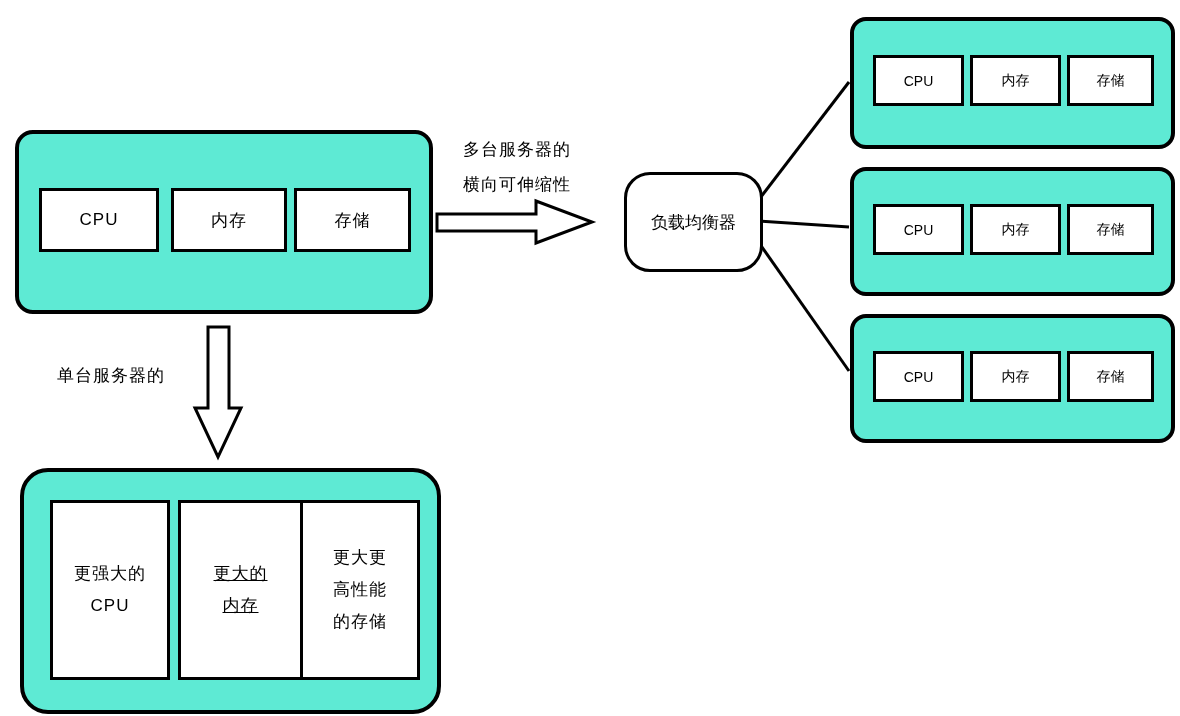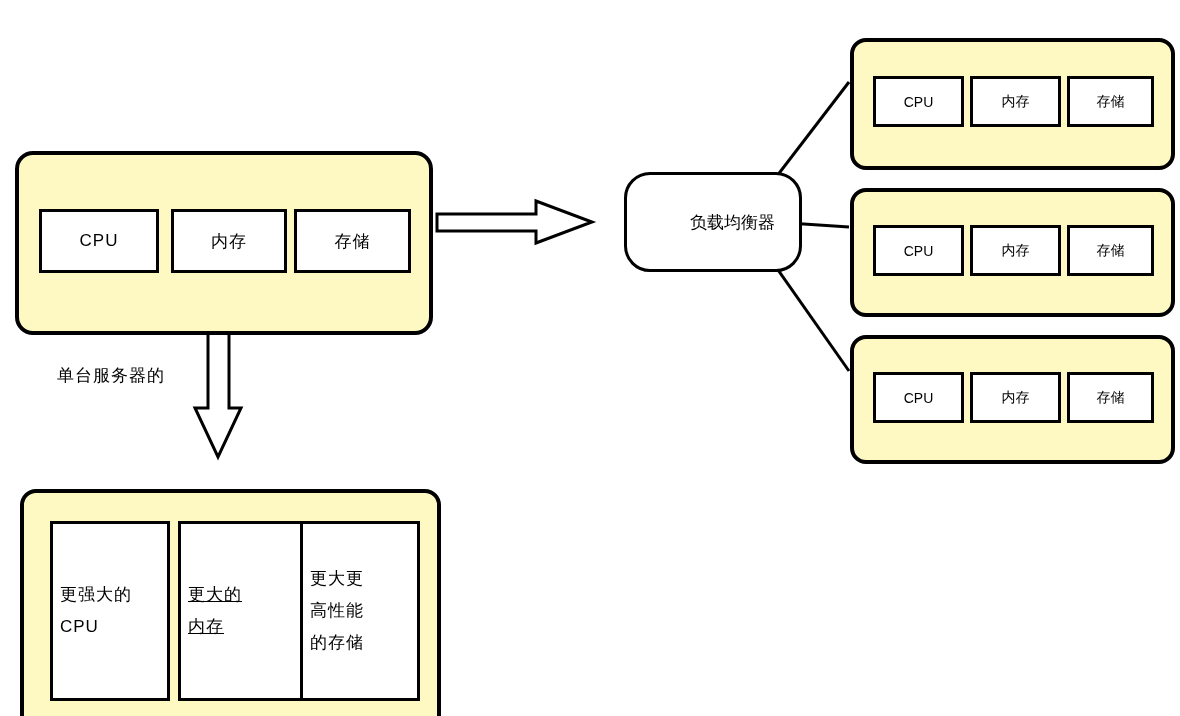--- a/index.html
+++ b/index.html
@@ -21,22 +21,21 @@
   svg.overlay {
     position: absolute;
     left: 0;
     top: 0;
     pointer-events: none;
   }
   .server {
     position: absolute;
     border: 4px solid #000;
     border-radius: 18px;
-    background: #fef9c3;
-    margin-top: 21px;
+    background: #5eead4;
   }
   .server-sm {
     border-width: 4px;
     border-radius: 16px;
   }
   .comp {
     position: absolute;
     border: 3px solid #000;
     background: #fff;
     display: flex;
@@ -99,22 +98,26 @@
       <span>CPU</span>
     </div>
     <div class="comp" style="left:152px; top:54px; width:110px; height:58px;">
       <span>内存</span>
     </div>
     <div class="comp" style="left:275px; top:54px; width:111px; height:58px;">
       <span>存储</span>
     </div>
   </div>
 
+  <div class="label" style="left:463px; top:132px;">
+    <div>多台服务器的</div>
+    <div>横向可伸缩性</div>
+  </div>
 
-  <div class="lb" style="left:624px; top:172px; width:133px; height:94px;padding-left:39px;">
+  <div class="lb" style="left:624px; top:172px; width:133px; height:94px;">
     <span>负载均衡器</span>
   </div>
 
   <div class="server server-sm" style="left:850px; top:17px; width:317px; height:124px;">
     <div class="comp comp-sm" style="left:19px; top:34px; width:85px; height:45px;">
       <span>CPU</span>
     </div>
     <div class="comp comp-sm" style="left:116px; top:34px; width:85px; height:45px;">
       <span>内存</span>
     </div>
@@ -144,21 +147,21 @@
     </div>
     <div class="comp comp-sm" style="left:213px; top:33px; width:81px; height:45px;">
       <span>存储</span>
     </div>
   </div>
 
   <div class="label" style="left:57px; top:358px;">
     <div>单台服务器的</div>
   </div>
 
-  <div class="server" style="left:20px; top:468px; width:413px; height:238px; border-radius:16px;">
+  <div class="server" style="left:20px; top:468px; width:413px; height:238px; border-radius:28px;text-align:center;">
     <div class="tallcomp" style="left:26px; top:28px; width:100px; height:174px;">
       <span>更强大的
 CPU</span>
     </div>
     <div class="tallcomp" style="left:154px; top:28px; width:105px; height:174px;text-decoration:underline;">
       <span>更大的
 内存</span>
     </div>
     <div class="tallcomp" style="left:276px; top:28px; width:100px; height:174px;">
       <span>更大更

